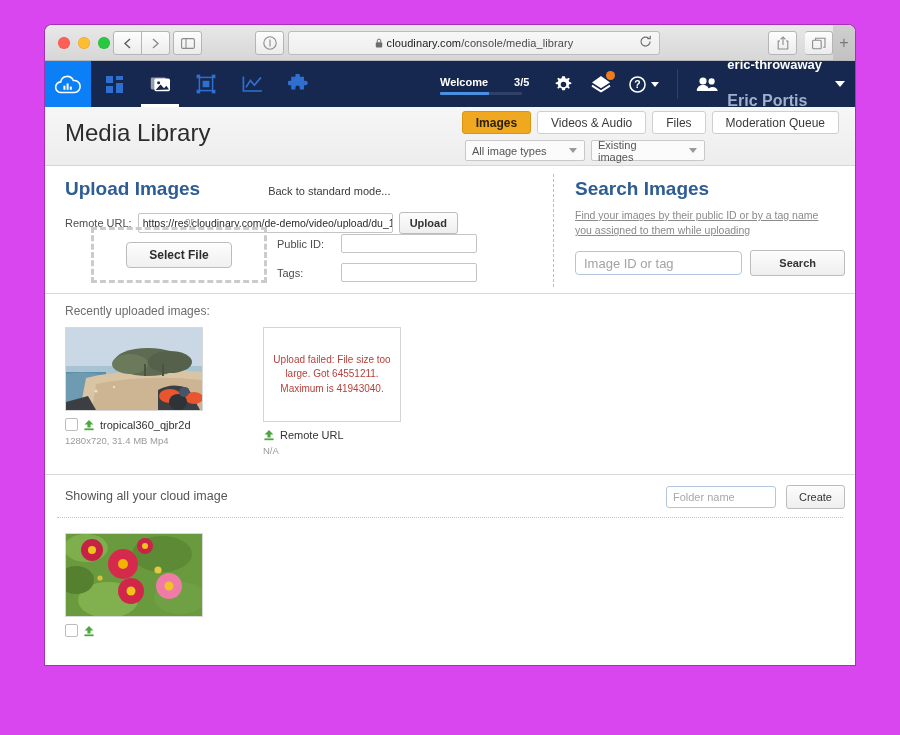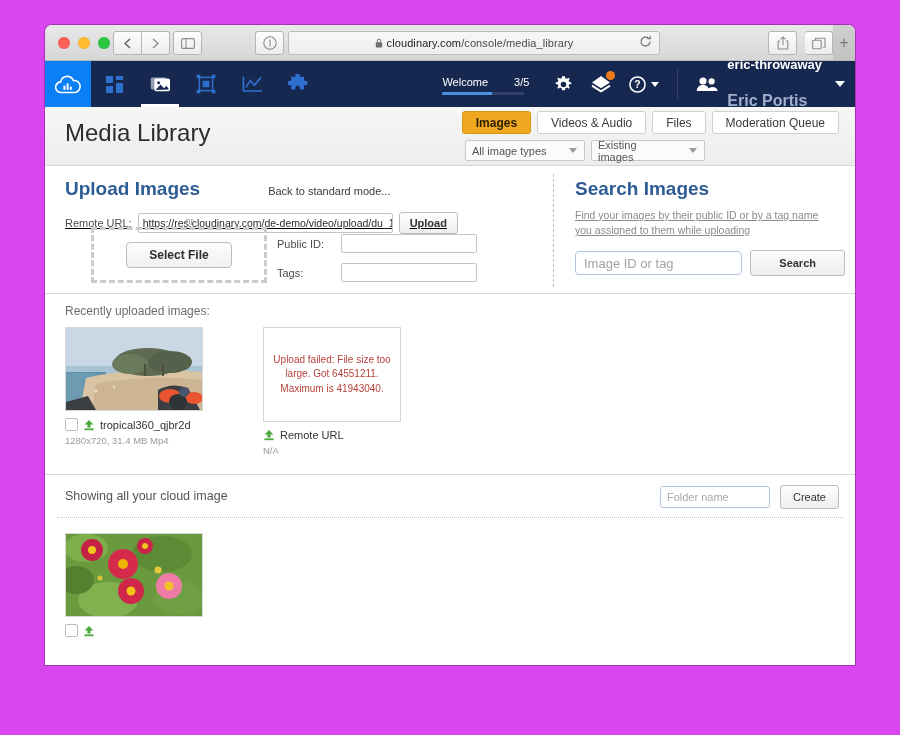--- a/index.html
+++ b/index.html
@@ -187,21 +187,21 @@
     text-align: left;
     margin-right: 16px;
     padding-top: 2px;
   }
   .welcome-row {
     display: flex;
     align-items: baseline;
     gap: 26px;
     color: #ffffff;
     font-size: 11px;
-    font-weight: normal;
+    font-weight: bold;
   }
   .welcome-progress {
     margin-top: 4px;
     width: 82px;
     height: 3px;
     background: #314066;
     border-radius: 1px;
     overflow: hidden;
   }
   .welcome-progress > i {
@@ -366,21 +366,20 @@
   }
   .back-link {
     margin-left: 68px;
     font-size: 11px;
     color: #3a3a3a;
   }
   .remote-row {
     margin-top: 12px;
     display: flex;
     align-items: center;
-    text-decoration: underline;
   }
   .field-label {
     font-size: 11px;
     color: #4c4c4c;
     margin-right: 6px;
   }
   .text-input {
     height: 18px;
     border: 1px solid #c4c4c4;
     border-radius: 2px;
@@ -576,21 +575,21 @@
   }
   .cloud-title {
     position: absolute;
     left: 20px;
     top: 14px;
     font-size: 12.5px;
     color: #555555;
   }
   .folder-controls {
     position: absolute;
-    right: 16px;
+    right: 10px;
     top: 10px;
     display: flex;
     align-items: center;
   }
   .folder-input {
     width: 96px;
     height: 20px;
     border: 1px solid #b3c6de;
     border-radius: 3px;
     font-size: 11px;

